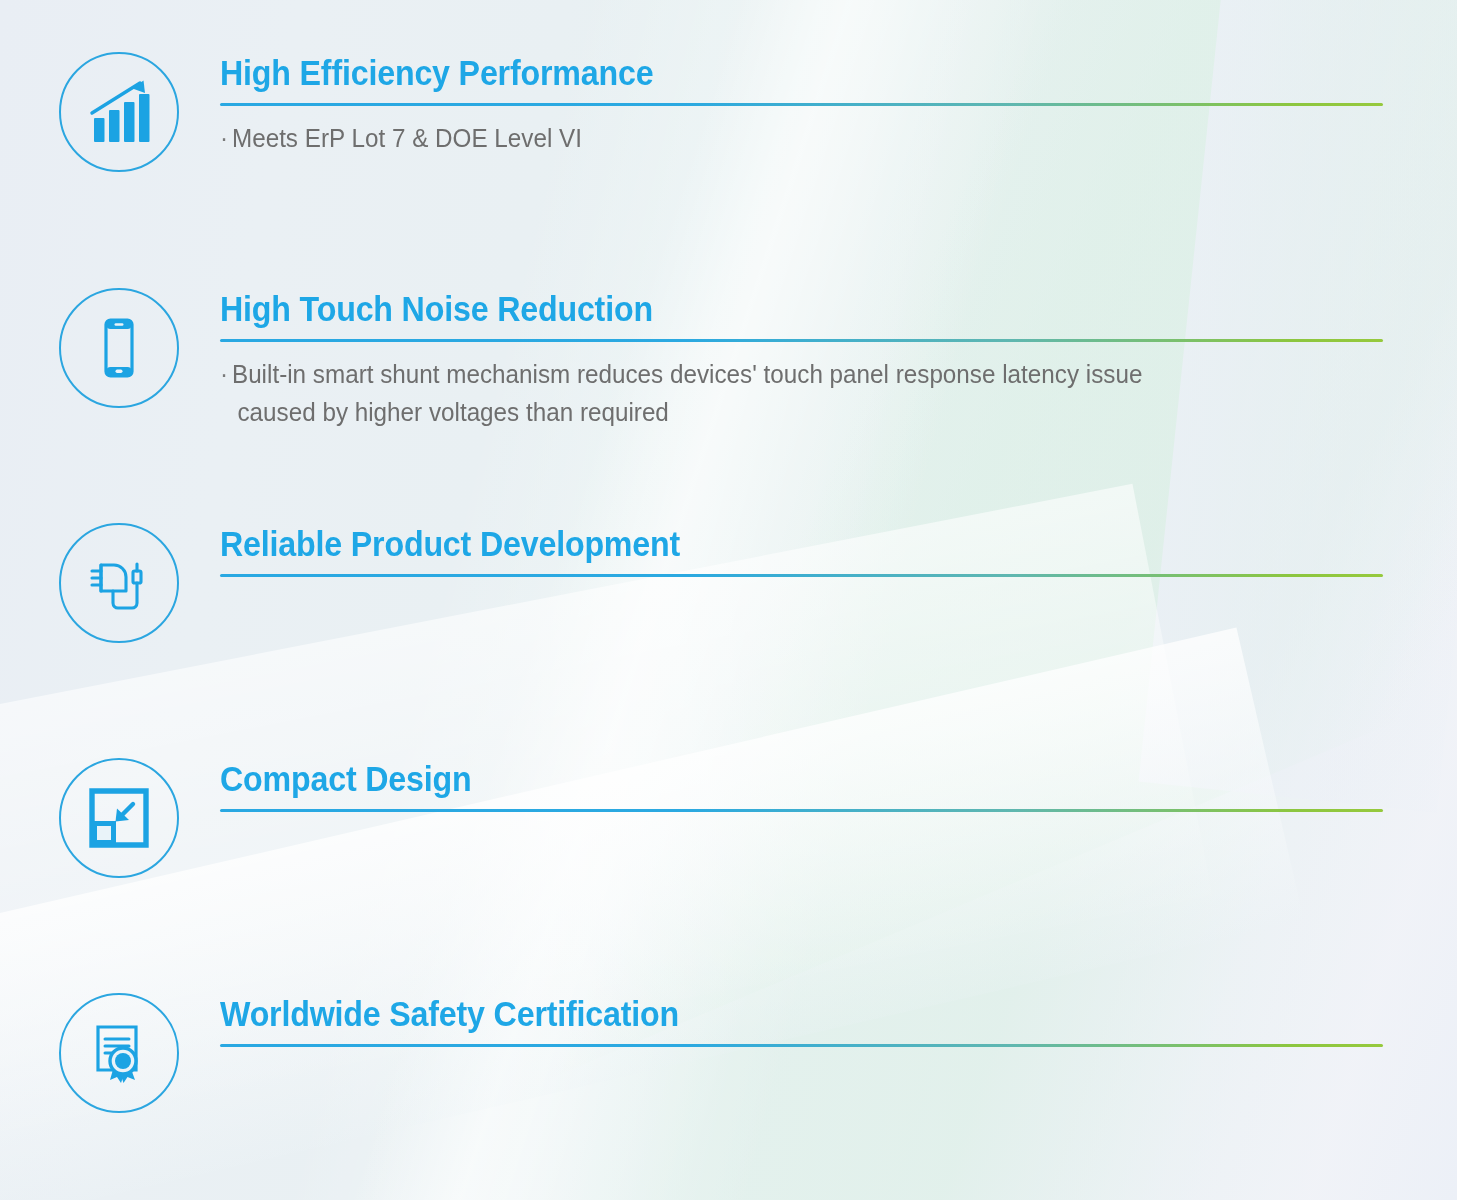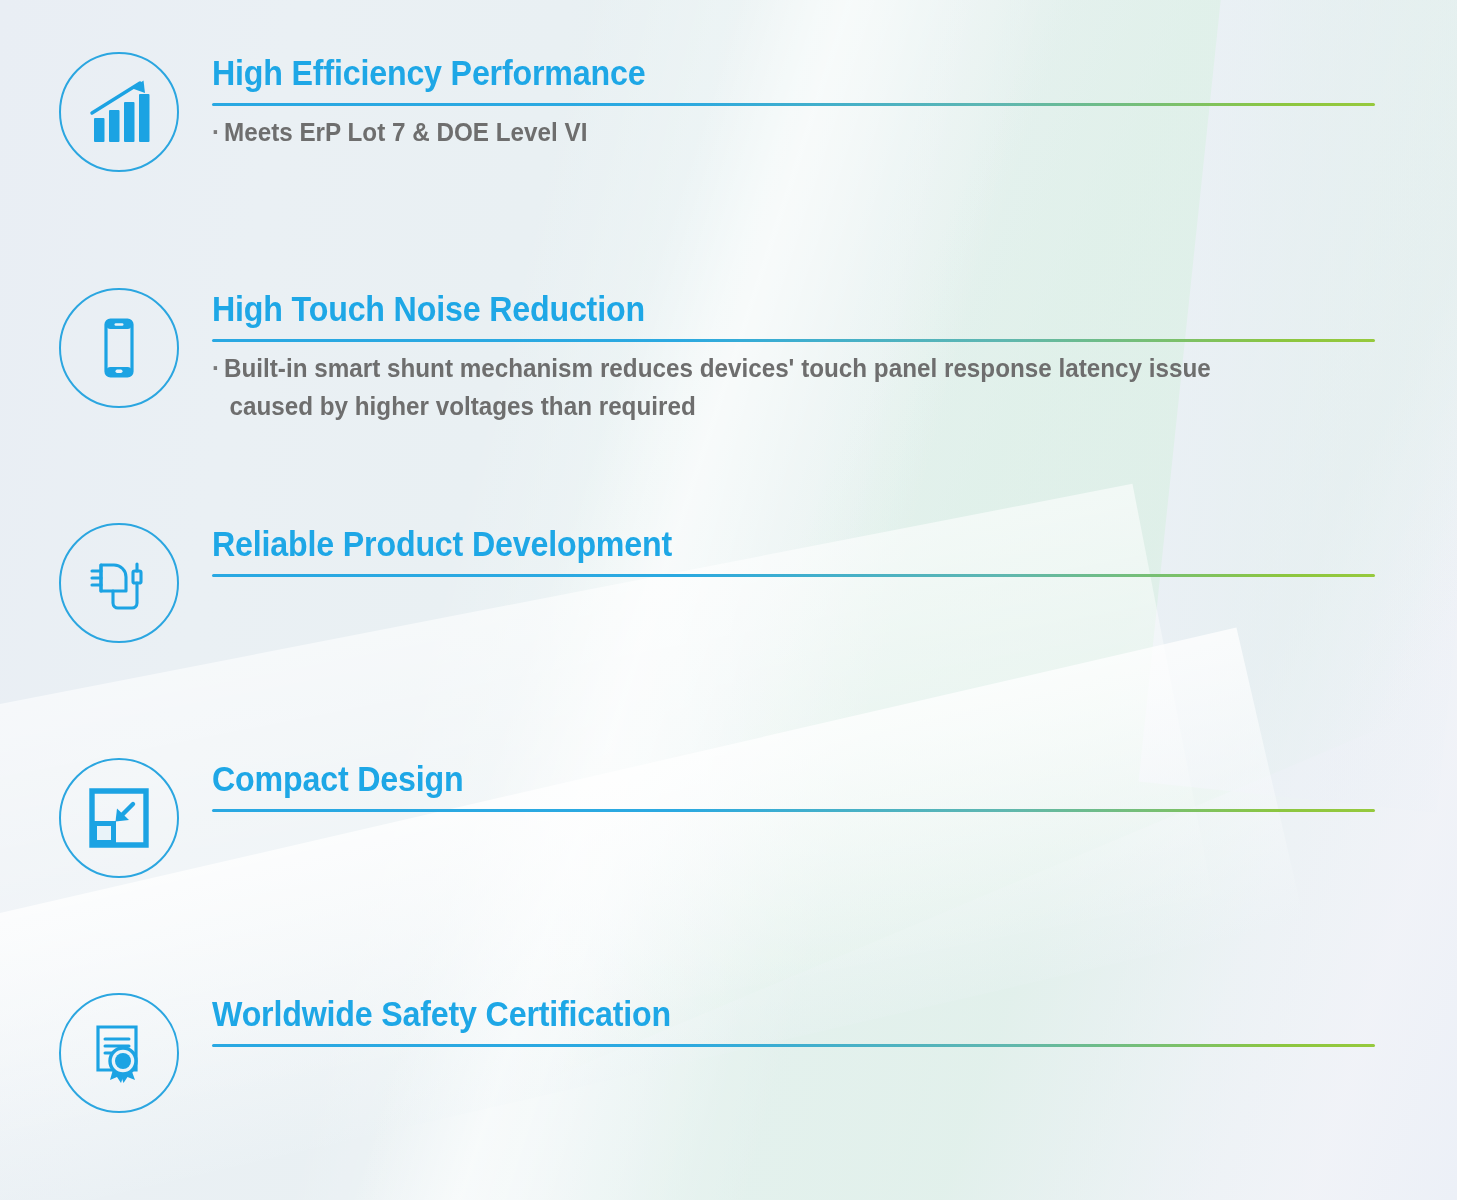--- a/index.html
+++ b/index.html
@@ -124,41 +124,41 @@
     height: 120px;
     border-radius: 50%;
     border: 2.4px solid #2ba6e0;
     box-sizing: border-box;
     display: flex;
     align-items: center;
     justify-content: center;
   }
   .icon-circle svg { display: block; }
 
-  .feature .body { position: absolute; left: 212px; top: 0; width: 1170px; }
+  .feature .body { position: absolute; left: 220px; top: 0; width: 1170px; }
 
   .f-title {
     color: #1ea7e6;
     font-size: 35px;
     font-weight: bold;
     line-height: 42px;
     letter-spacing: -0.2px;
     white-space: nowrap;
     margin: 0;
     transform: scaleX(0.92);
     transform-origin: left center;
   }
   .f-rule {
     height: 3px;
     width: 1163px;
     margin-top: 9px;
     background: linear-gradient(to right, #29a8e2 0%, #2ba9e1 40%, #5fb7b0 68%, #8cc63f 92%, #96c93d 100%);
     border-radius: 2px;
   }
-  .f-lines { margin-top: 7px; font-weight: bold; }
+  .f-lines { margin-top: 13px; }
   .f-line {
     color: #6e6e6e;
     font-size: 25px;
     line-height: 38px;
     white-space: nowrap;
     transform: scaleX(0.97);
     transform-origin: left center;
   }
   .f-line .bullet { color: #7a7a7a; margin-right: 4px; }
   .f-line .cont { display: block; padding-left: 18px; }

